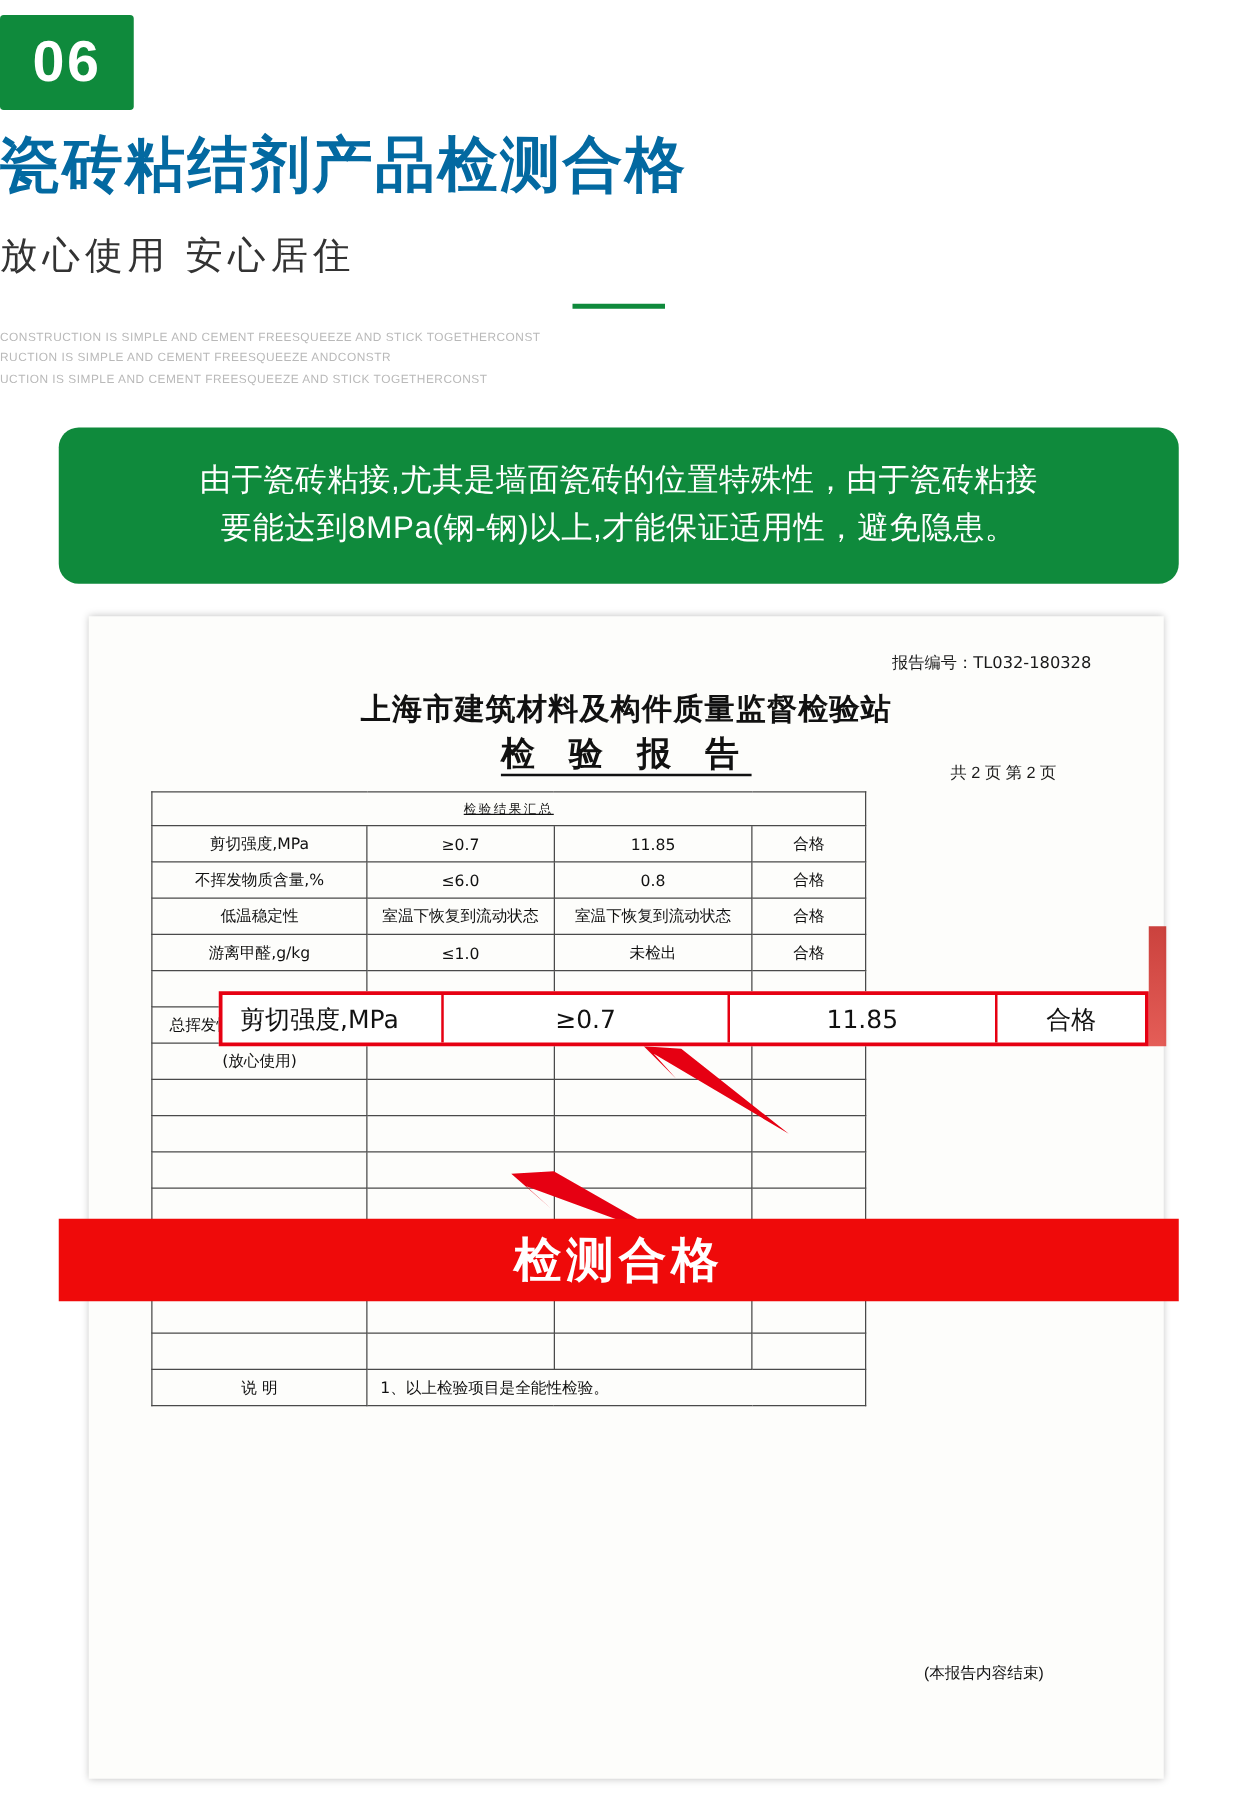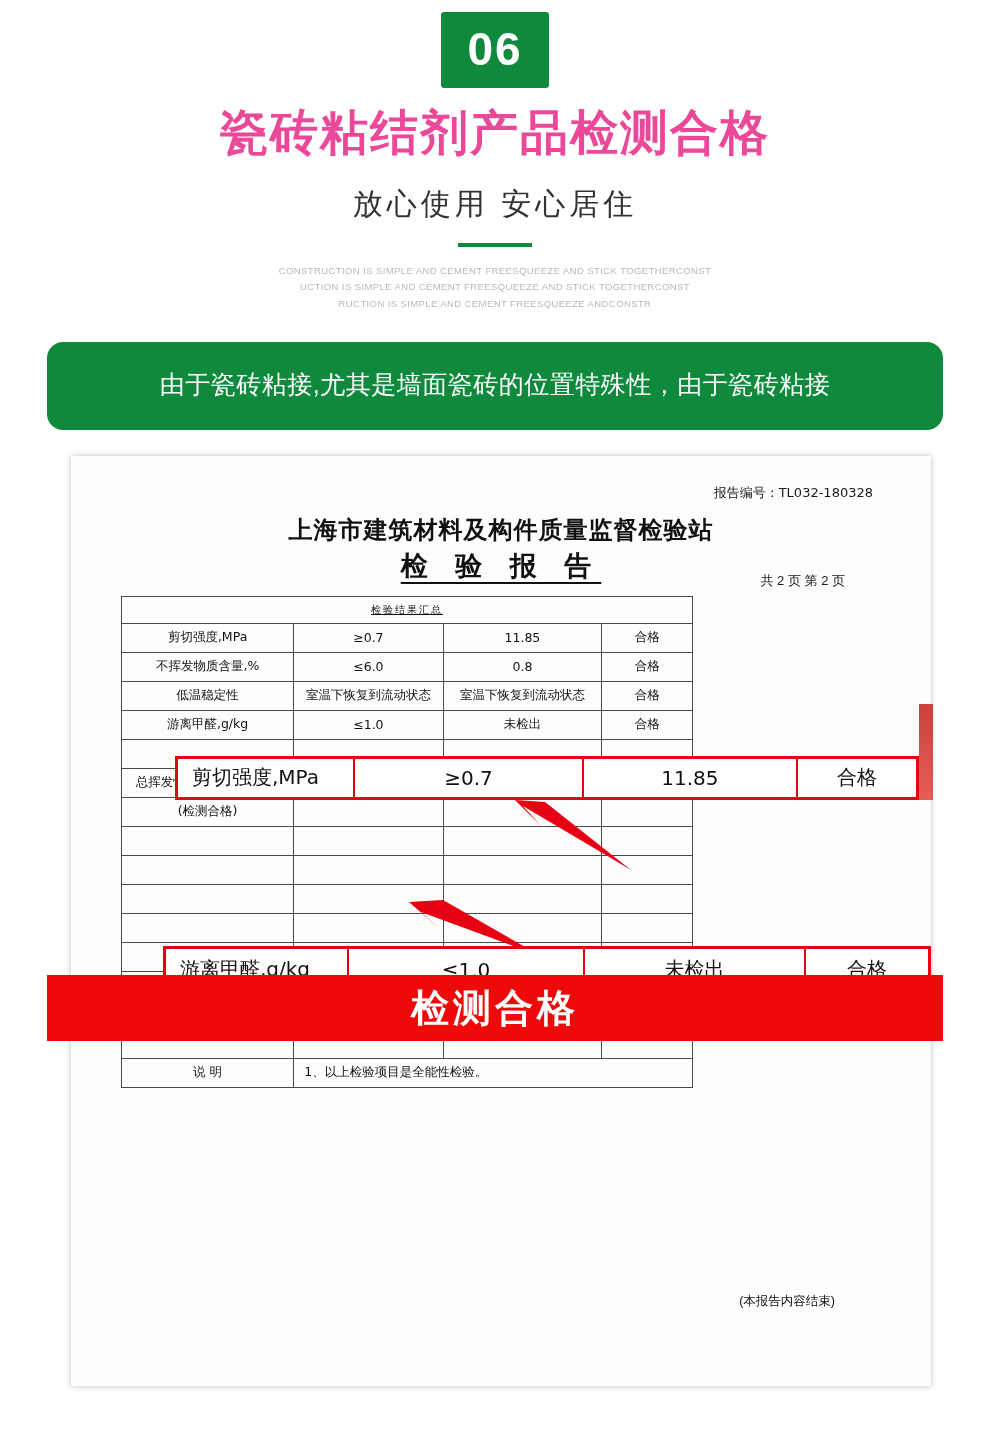--- a/index.html
+++ b/index.html
@@ -10,38 +10,38 @@
   body {
     width: 990px;
     height: 1436px;
     position: relative;
     font-family: "Liberation Sans", sans-serif;
     overflow: hidden;
   }
 
   
   .header {
-    text-align: center;
+    text-align: left;
     padding-top: 12px;
   }
   .badge-06 {
     display: inline-block;
     background: #0f8a3c;
     color: #ffffff;
     font-size: 46px;
     font-weight: bold;
     letter-spacing: 2px;
     line-height: 1;
     padding: 14px 26px 16px 26px;
     border-radius: 3px;
   }
   .main-title {
     font-size: 48px;
     font-weight: bold;
-    color: #ec4899;
+    color: #0369a1;
     letter-spacing: 2px;
     margin-top: 16px;
     line-height: 1.2;
   }
   .sub-title {
     font-size: 30px;
     color: #333333;
     letter-spacing: 4px;
     margin-top: 22px;
   }
@@ -237,27 +237,28 @@
 </head>
 <body>
 
 <div class="header">
   <div class="badge-06">06</div>
   <div class="main-title">瓷砖粘结剂产品检测合格</div>
   <div class="sub-title">放心使用  安心居住</div>
   <div class="divider-line"></div>
   <div class="eng-lines">
     <div>CONSTRUCTION IS SIMPLE AND CEMENT FREESQUEEZE AND STICK TOGETHERCONST</div>
+    <div>RUCTION IS SIMPLE AND CEMENT FREESQUEEZE ANDCONSTR</div>
     <div>UCTION IS SIMPLE AND CEMENT FREESQUEEZE AND STICK TOGETHERCONST</div>
-    <div>RUCTION IS SIMPLE AND CEMENT FREESQUEEZE ANDCONSTR</div>
   </div>
 </div>
 
 <div class="green-box">
   <p>由于瓷砖粘接,尤其是墙面瓷砖的位置特殊性，由于瓷砖粘接</p>
+  <p>要能达到8MPa(钢-钢)以上,才能保证适用性，避免隐患。</p>
 </div>
 
 <div class="report-wrap">
 
   <div class="report-paper">
 
     <div class="report-no">
       <span>报告编号：</span><span>TL032-180328</span>
     </div>
 
@@ -302,21 +303,21 @@
         <td class="col3"></td>
         <td class="col4"></td>
       </tr>
       <tr>
         <td class="col1">总挥发性有机化合物,g/kg</td>
         <td class="col2">≤350</td>
         <td class="col3">未检出</td>
         <td class="col4">合格</td>
       </tr>
       <tr>
-        <td class="col1">(检测合格)</td>
+        <td class="col1">(放心使用)</td>
         <td class="col2"></td>
         <td class="col3"></td>
         <td class="col4"></td>
       </tr>
       <tr>
         <td class="col1"></td>
         <td class="col2"></td>
         <td class="col3"></td>
         <td class="col4"></td>
       </tr>

